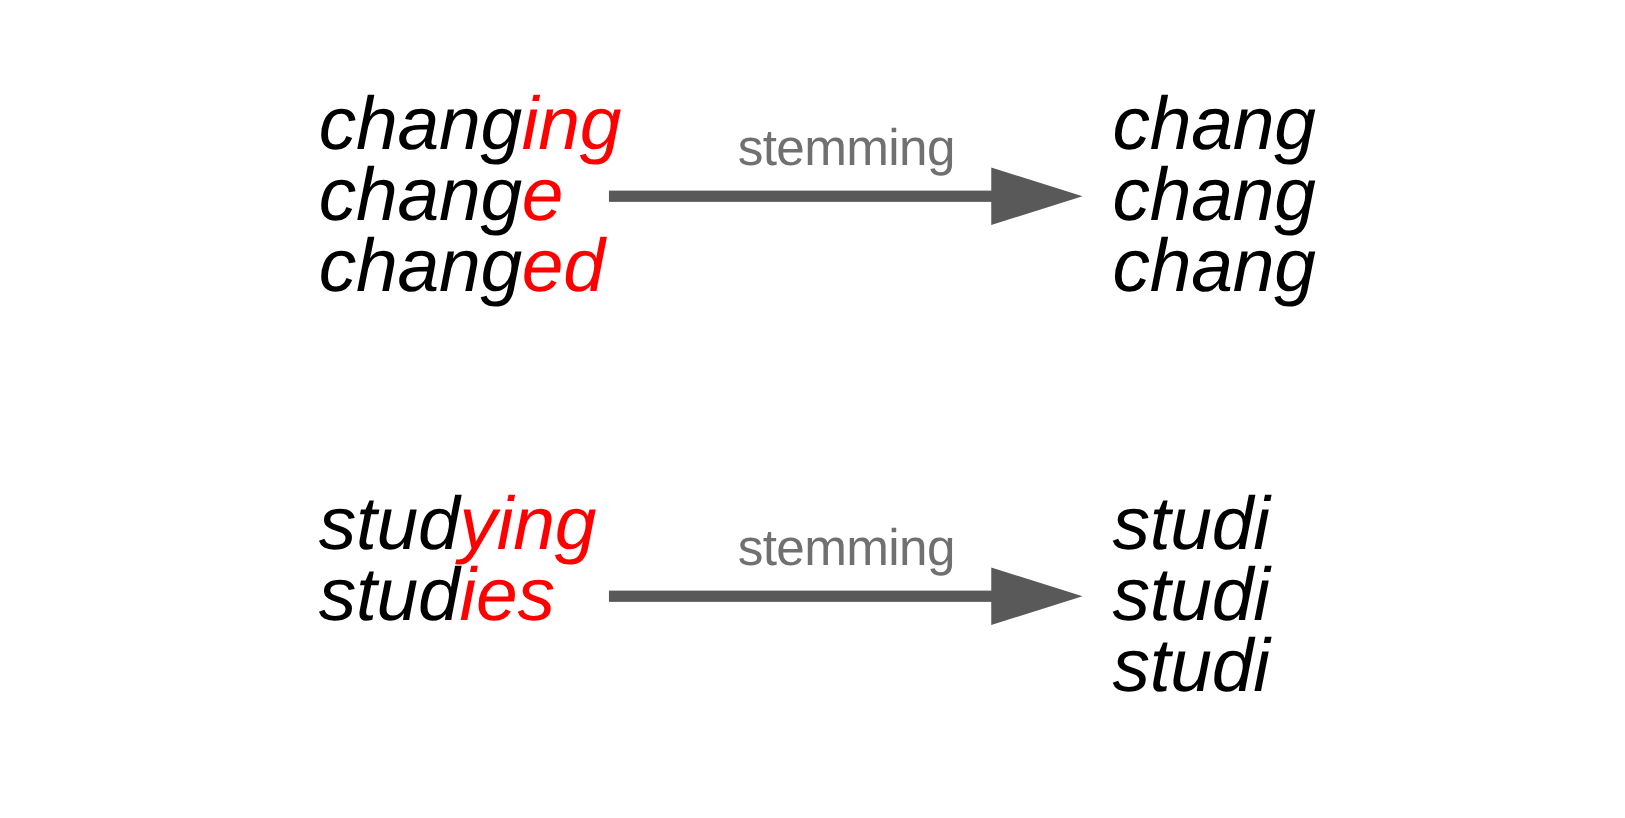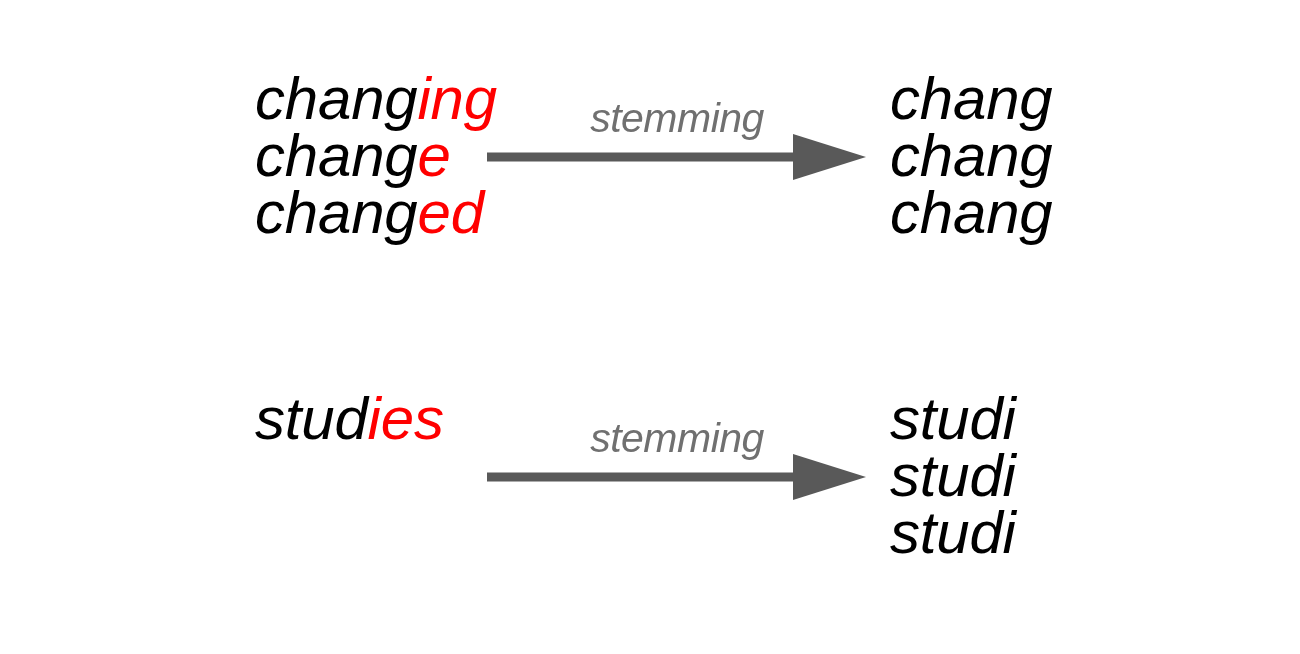--- a/index.html
+++ b/index.html
@@ -66,21 +66,20 @@
     display: block;
     width: 380px;
     height: 48px;
   }
 
   .arrow-label {
     position: absolute;
     width: 380px;
     text-align: center;
     font-size: 41px;
-    font-style: italic;
     color: #707070;
     white-space: nowrap;
     letter-spacing: -0.5px;
   }
   .arrow-label.l0 { left: 487px; top: 95px; }
   .arrow-label.l1 { left: 487px; top: 415px; }
 </style>
 </head>
 <body>
 
@@ -114,20 +113,23 @@
     <svg class="arrow-svg" viewBox="0 0 380 48" xmlns="http://www.w3.org/2000/svg">
       <rect x="0" y="19.5" width="308" height="9" fill="#595959"></rect>
       <polygon points="306,1 379,24 306,47" fill="#595959"></polygon>
     </svg>
   </div>
 
   <div class="group g1">
 
     <div class="col-left">
       <div class="word-line">
+        <span class="stem-part">stud</span><span class="suffix-part">ying</span>
+      </div>
+      <div class="word-line">
         <span class="stem-part">stud</span><span class="suffix-part">ies</span>
       </div>
     </div>
 
     <div class="col-right">
       <div class="word-line">studi</div>
       <div class="word-line">studi</div>
       <div class="word-line">studi</div>
     </div>
 

